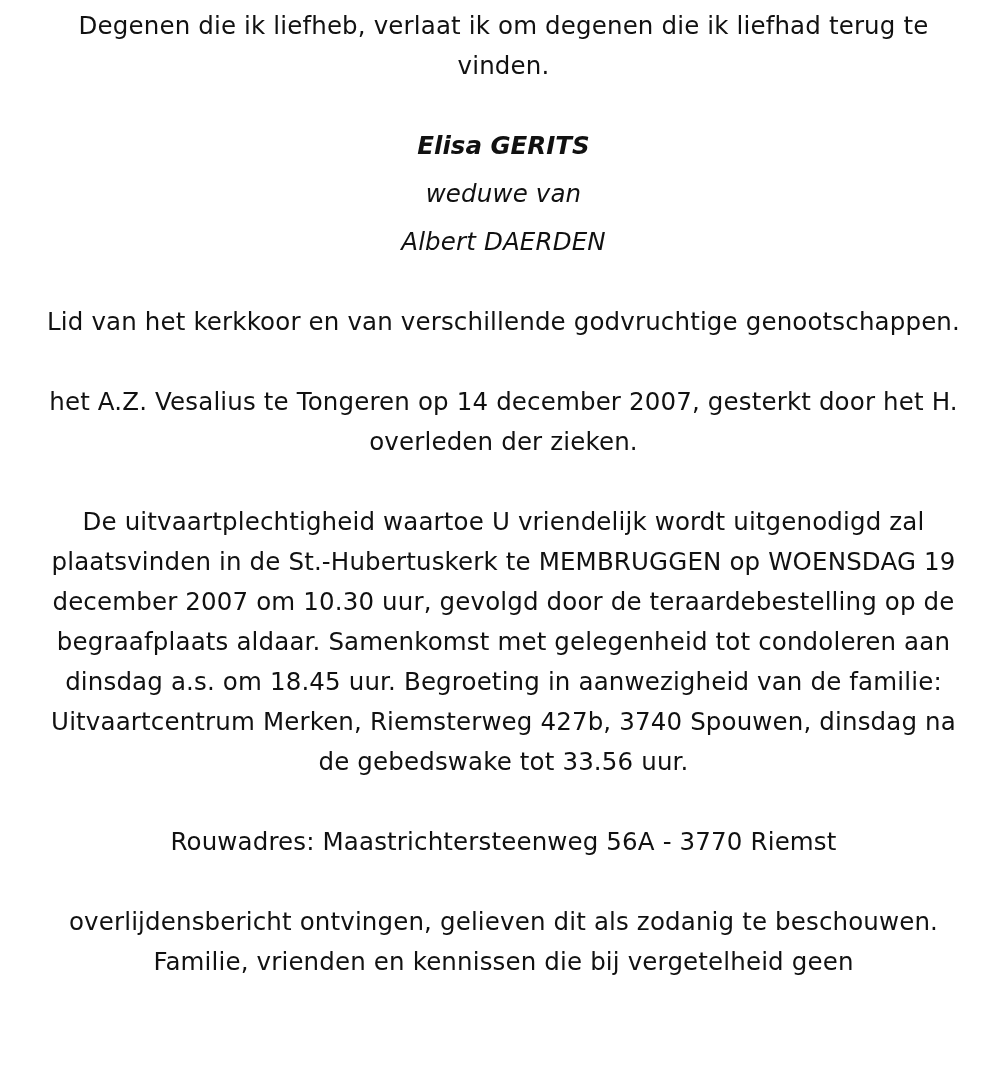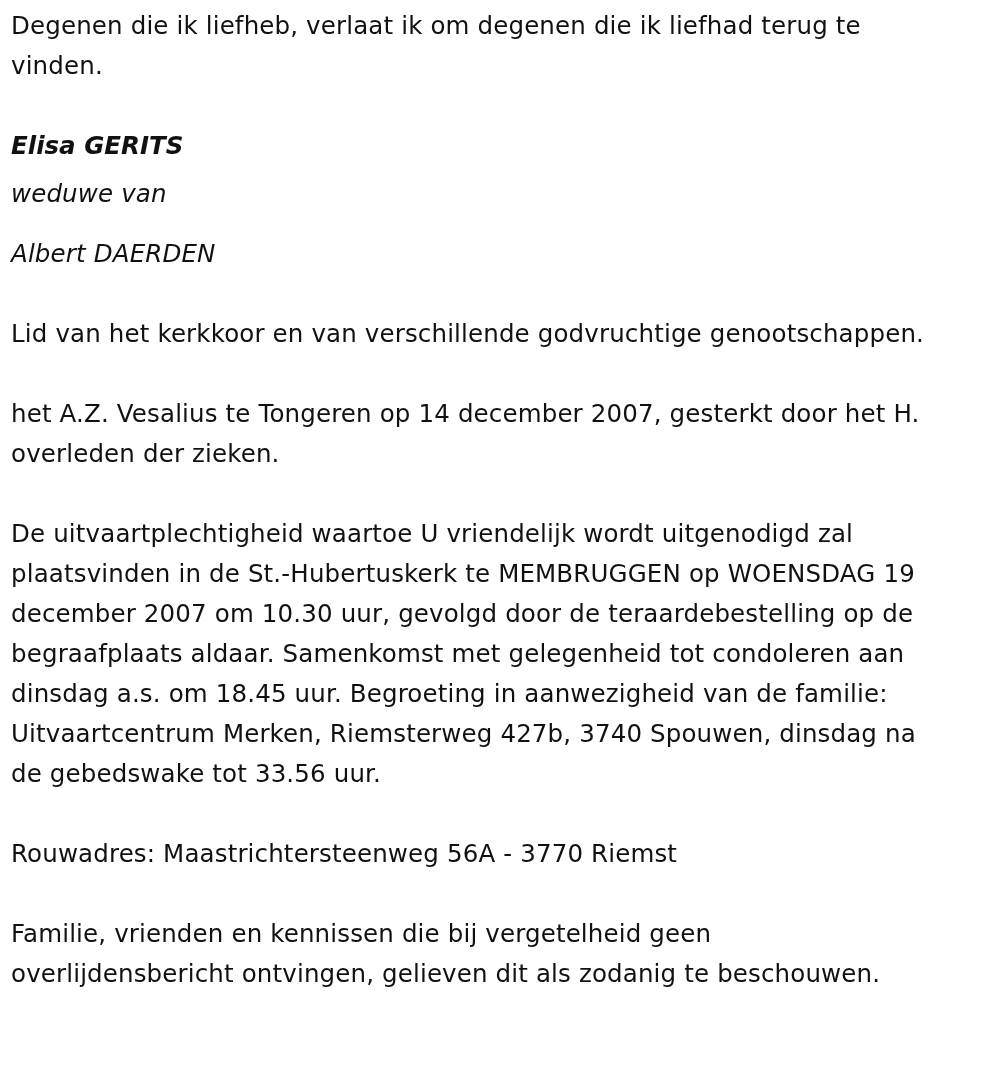--- a/index.html
+++ b/index.html
@@ -23,34 +23,35 @@
       width: 985px;
     }
     .para {
       margin: 0 0 40px 0;
       white-space: normal;
     }
     .line {
       display: block;
       white-space: nowrap;
       margin: 0;
+      text-align: center;
     }
     .name-block {
       margin: 0 0 40px 0;
       font-style: italic;
     }
     .name {
       font-weight: bold;
       display: block;
       margin-bottom: 8px;
       letter-spacing: 0;
     }
     .sub {
       display: block;
-      margin-bottom: 20px;
+      margin-bottom: 8px;
     }
   </style>
 </head>
 <body>
 
 <div class="doc">
 
   <div class="para">
     <span class="line">Degenen die ik liefheb, verlaat ik om degenen die ik liefhad terug te</span>
     <span class="line">vinden.</span>
@@ -79,17 +80,17 @@
     <span class="line">dinsdag a.s. om 18.45 uur. Begroeting in aanwezigheid van de familie:</span>
     <span class="line">Uitvaartcentrum Merken, Riemsterweg 427b, 3740 Spouwen, dinsdag na</span>
     <span class="line">de gebedswake tot 33.56 uur.</span>
   </div>
 
   <div class="para">
     <span class="line">Rouwadres: Maastrichtersteenweg 56A - 3770 Riemst</span>
   </div>
 
   <div class="para">
+    <span class="line">overlijdensbericht ontvingen, gelieven dit als zodanig te beschouwen.</span>
     <span class="line">Familie, vrienden en kennissen die bij vergetelheid geen</span>
-    <span class="line">overlijdensbericht ontvingen, gelieven dit als zodanig te beschouwen.</span>
   </div>
 
 </div>
 
 </body></html>

